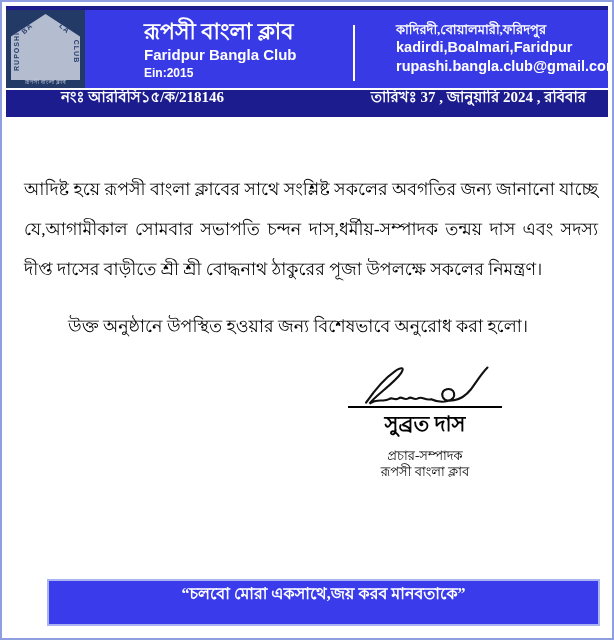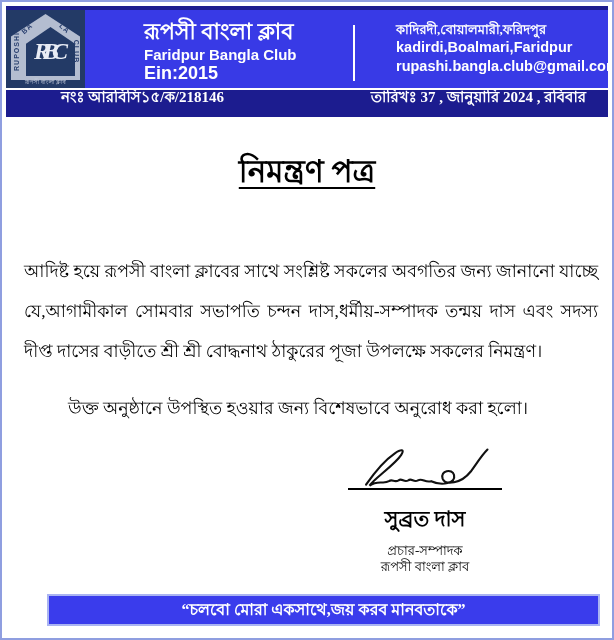--- a/index.html
+++ b/index.html
@@ -48,21 +48,21 @@
   .logo-label.right{right:-8px;top:34px;transform:rotate(90deg);}
   .logo-label.ba{left:10px;top:11px;transform:rotate(-42deg);}
   .logo-label.la{right:10px;top:11px;transform:rotate(42deg);}
   .logo-bottom{
     position:absolute;left:0;right:0;bottom:2px;text-align:center;
     color:#c6cddd;font-size:6px;line-height:8px;
   }
   .header-center{padding:8px 0 0 59px;}
   .club-name-bn{font-size:22px;line-height:27px;font-weight:bold;}
   .club-name-en{font-family:"Liberation Sans",sans-serif;font-size:15px;line-height:19px;font-weight:bold;}
-  .club-ein{font-family:"Liberation Sans",sans-serif;font-size:18px;line-height:18px;font-weight:bold;}
+  .club-ein{font-family:"Liberation Sans",sans-serif;font-size:12px;line-height:18px;font-weight:bold;}
   .header-divider{position:absolute;left:347px;top:15px;width:2px;height:56px;background:#fff;}
   .header-right{position:absolute;left:390px;top:11px;line-height:18px;}
   .addr-bn{font-size:13px;font-weight:bold;line-height:17px;}
   .addr-en,.addr-email{font-family:"Liberation Sans",sans-serif;font-size:14.5px;font-weight:bold;line-height:19px;}
   
   .ref-bar{
     height:27px;background:var(--bar_navy);margin-top:2px;color:#fff;
     display:flex;justify-content:space-between;align-items:center;
     padding:0 22px 12px 55px;font-size:15px;font-weight:bold;
   }
@@ -73,46 +73,43 @@
     color:#000;
   }
   .doc-body{
     margin:52px 10px 0 18px;font-size:17.5px;line-height:40px;
     text-align:justify;color:#000;
   }
   .doc-request{margin:24px 0 0 62px;font-size:17.5px;color:#000;}
   
   .sig-wrap{margin:22px 0 0 342px;width:154px;text-align:center;color:#000;}
   .sig-image{display:block;margin:0 auto -2px auto;}
-  .sig-name{border-top:2px solid #000;padding-top:16px;font-size:21px;font-weight:bold;line-height:26px;}
+  .sig-name{border-top:2px solid #000;padding-top:3px;font-size:21px;font-weight:bold;line-height:26px;}
   .sig-role{font-size:13px;line-height:16px;margin-top:11px;}
   .sig-org{font-size:13px;line-height:16px;}
   
   .footer-bar{
-    position:absolute;left:12px;right:12px;bottom:12px;height:32px;
+    position:absolute;left:12px;right:12px;bottom:12px;height:47px;
     background:var(--footer_blue);border:2px solid var(--footer_border);
-    display:flex;align-items:flex-end;justify-content:center;margin-left:33px;
+    display:flex;align-items:flex-start;justify-content:center;margin-left:33px;
   }
   .footer-text{color:#fff;font-size:16px;font-weight:bold;}
 </style>
 </head>
 <body>
 
 <div class="page">
 
   <div class="header">
     <div class="logo-box">
       <div class="logo-shield">
         <span class="logo-label left">RUPOSHI</span>
         <span class="logo-label right">CLUB</span>
         <span class="logo-label ba">BA</span>
         <span class="logo-label la">LA</span>
-        <div class="logo-inner">
-          <span class="logo-monogram">RBC</span>
-        </div>
       </div>
       <div class="logo-bottom">রূপসী বাংলা ক্লাব</div>
     </div>
 
     <div class="header-center">
       <div class="club-name-bn">রূপসী বাংলা ক্লাব</div>
       <div class="club-name-en">Faridpur Bangla Club</div>
       <div class="club-ein">Ein:2015</div>
     </div>
 
@@ -123,21 +120,20 @@
       <div class="addr-en">kadirdi,Boalmari,Faridpur</div>
       <div class="addr-email">rupashi.bangla.club@gmail.com</div>
     </div>
   </div>
 
   <div class="ref-bar">
     <span>নংঃ আরবিসি১৫/ক/218146</span>
     <span>তারিখঃ 37 , জানুয়ারি 2024 , রবিবার</span>
   </div>
 
-  <div class="doc-title">নিমন্ত্রণ পত্র</div>
 
   <p class="doc-body">আদিষ্ট হয়ে রূপসী বাংলা ক্লাবের সাথে সংশ্লিষ্ট সকলের অবগতির জন্য জানানো যাচ্ছে যে,আগামীকাল সোমবার সভাপতি চন্দন দাস,ধর্মীয়-সম্পাদক তন্ময় দাস এবং সদস্য দীপ্ত দাসের বাড়ীতে শ্রী শ্রী বোদ্ধনাথ ঠাকুরের পূজা উপলক্ষে সকলের নিমন্ত্রণ।</p>
 
   <p class="doc-request">উক্ত অনুষ্ঠানে উপস্থিত হওয়ার জন্য বিশেষভাবে অনুরোধ করা হলো।</p>
 
   <div class="sig-wrap">
     <svg class="sig-image" width="132" height="44" viewBox="0 0 150 50" fill="none">
       <path d="M8 44 C 34 6, 56 -2, 48 10 C 41 21, 16 38, 12 45 C 22 38, 28 44, 34 40 C 38 37, 40 42, 45 39 C 49 36, 51 42, 56 39 C 60 36, 62 42, 67 39 C 72 36, 75 42, 82 40 C 95 46, 110 42, 108 33 C 106 25, 92 28, 95 37 C 98 45, 116 43, 127 29 C 133 21, 139 11, 146 4" stroke="#111" stroke-width="2.4" stroke-linecap="round" fill="none"></path>
     </svg>
     <div class="sig-name">সুব্রত দাস</div>

